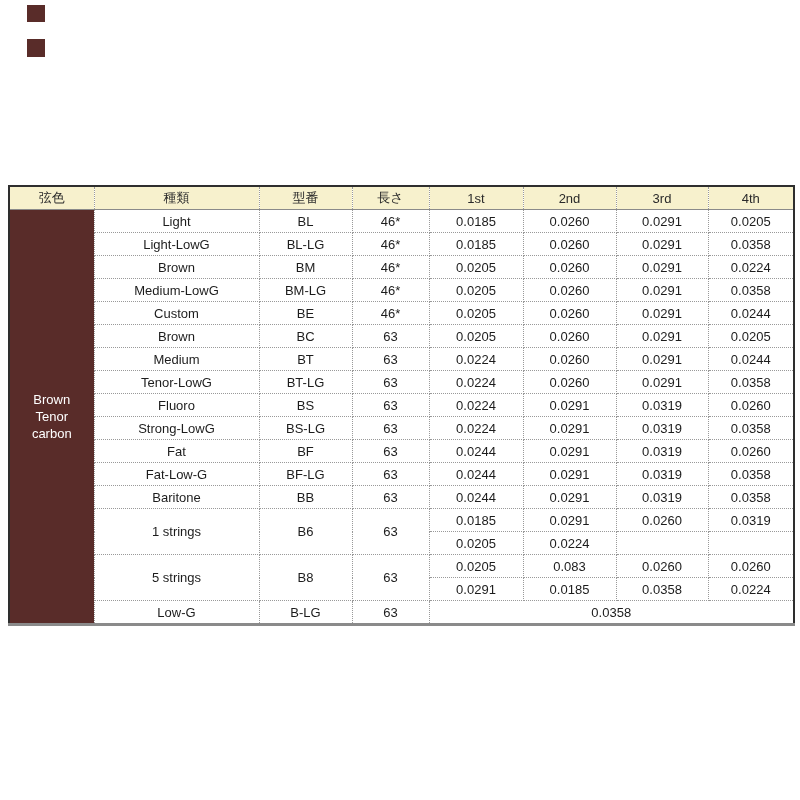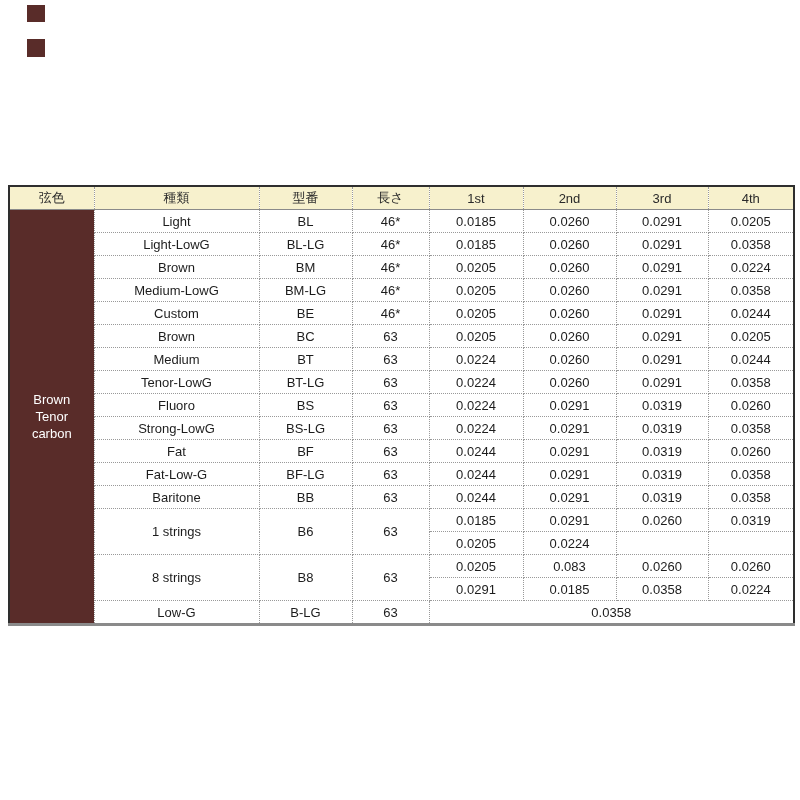--- a/index.html
+++ b/index.html
@@ -222,21 +222,21 @@
         <td>0.0260</td>
         <td>0.0319</td>
       </tr>
       <tr>
         <td>0.0205</td>
         <td>0.0224</td>
         <td></td>
         <td></td>
       </tr>
       <tr>
-        <td class="type-cell" rowspan="2">8 strings</td>
+        <td class="type-cell" rowspan="2">5 strings</td>
         <td rowspan="2">B8</td>
         <td rowspan="2">63</td>
         <td>0.0205</td>
         <td>0.083</td>
         <td>0.0260</td>
         <td>0.0260</td>
       </tr>
       <tr>
         <td>0.0291</td>
         <td>0.0185</td>

